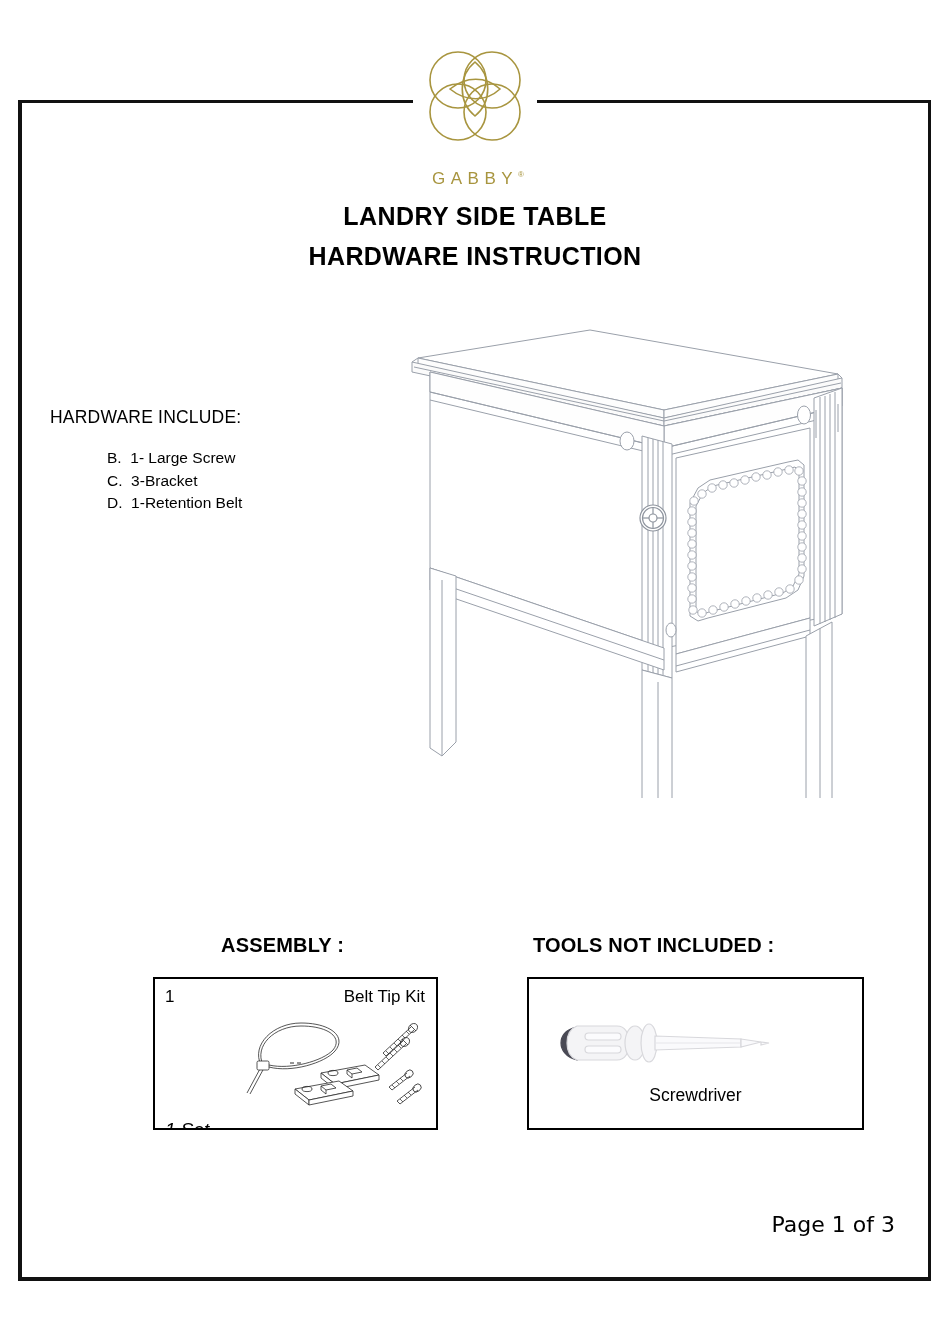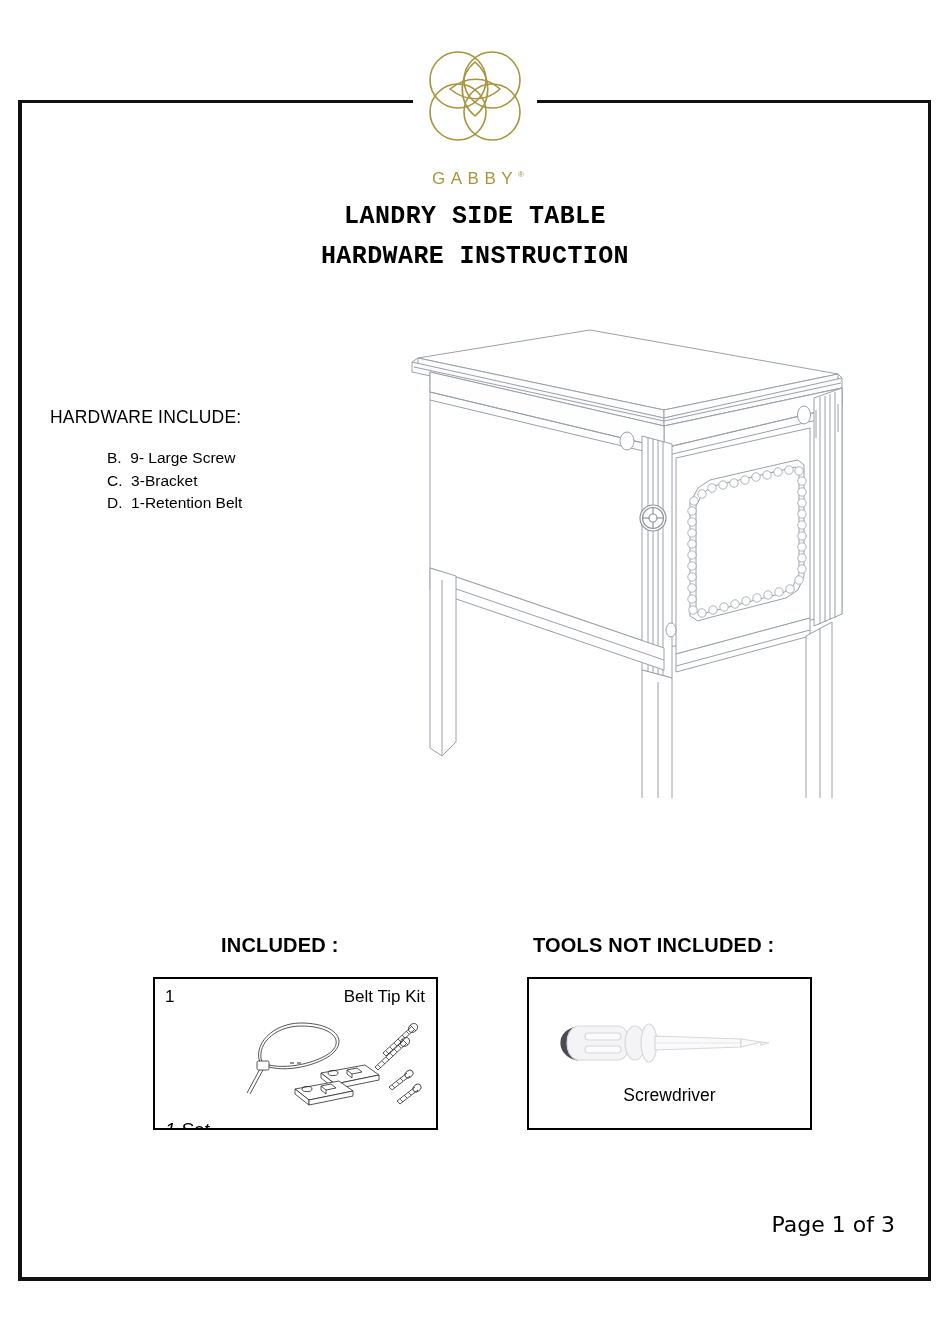--- a/index.html
+++ b/index.html
@@ -41,21 +41,21 @@
   #logo-reg {
     font-size: 8px;
     vertical-align: super;
     letter-spacing: 0;
     color: #A8953F;
   }
 
   
   .doc-title {
     text-align: center;
-    font-family: Liberation Mono, monospace;
+    font-family: Liberation Sans, sans-serif;
     font-weight: bold;
     font-size: 25px;
     letter-spacing: 0.4px;
   }
   #title-1 { position:absolute; left:0; right:0; top:202px; }
   #title-2 { position:absolute; left:0; right:0; top:242px; }
 
   
   #hardware-include {
     position: absolute;
@@ -127,21 +127,21 @@
   }
   #hw-kit-art {
     position: absolute; left: 88px; top: 36px;
   }
 
   
   #tools-box {
     position: absolute;
     left: 527px;
     top: 977px;
-    width: 285px;
+    width: 337px;
     height: 153px;
     border: 2px solid #000;
   }
   #screwdriver-art { position:absolute; left: 26px; top: 30px; }
   #tool-label {
     position: absolute;
     left: 0; right: 0;
     top: 106px;
     text-align: center;
     font-size: 17.5px;
@@ -178,21 +178,21 @@
   </svg>
   <div id="logo-word"><span>GABBY</span><span id="logo-reg">®</span></div>
 </div>
 
 <div id="title-1" class="doc-title">LANDRY SIDE TABLE</div>
 <div id="title-2" class="doc-title">HARDWARE INSTRUCTION</div>
 
 <div id="hardware-include">
   <div id="hw-include-heading">HARDWARE INCLUDE:</div>
   <div id="hw-sublist">
-    <div>B.  9- Large Screw</div>
+    <div>B.  1- Large Screw</div>
     <div>C.  3-Bracket</div>
     <div>D.  1-Retention Belt</div>
   </div>
 </div>
 
 <svg id="product-illustration" viewBox="0 0 470 480">
   <g fill="none" stroke="#9aa0aa" stroke-width="1" stroke-linejoin="round">
 
     <path d="M28 40 L200 12 L448 56 L274 92 Z" fill="#fff"></path>
     <path d="M28 40 L28 48 L274 100 L274 92 Z" fill="#fdfdfd"></path>
@@ -335,21 +335,21 @@
     <circle cx="263" cy="200" r="13" fill="#fff"></circle>
     <circle cx="263" cy="200" r="10.5"></circle>
     <circle cx="263" cy="200" r="4" fill="#fff"></circle>
     <path d="M263 189.5 L263 196"></path>
     <path d="M263 204 L263 210.5"></path>
     <path d="M252.5 200 L259 200"></path>
     <path d="M267 200 L273.5 200"></path>
   </g>
 </svg>
 
-<div id="hardware-heading" class="section-heading">INCLUDED :</div>
+<div id="hardware-heading" class="section-heading">ASSEMBLY :</div>
 <div id="tools-heading" class="section-heading">TOOLS NOT INCLUDED :</div>
 
 <div id="hardware-box">
   <div id="hw-box-qty">1</div>
   <div id="hw-box-name">Belt Tip Kit</div>
   <div id="hw-box-set">1 Set</div>
 
   <svg id="hw-kit-art" width="190" height="100" viewBox="0 0 190 100">
     <g fill="none" stroke="#2b2b2b" stroke-width="0.8">
 

